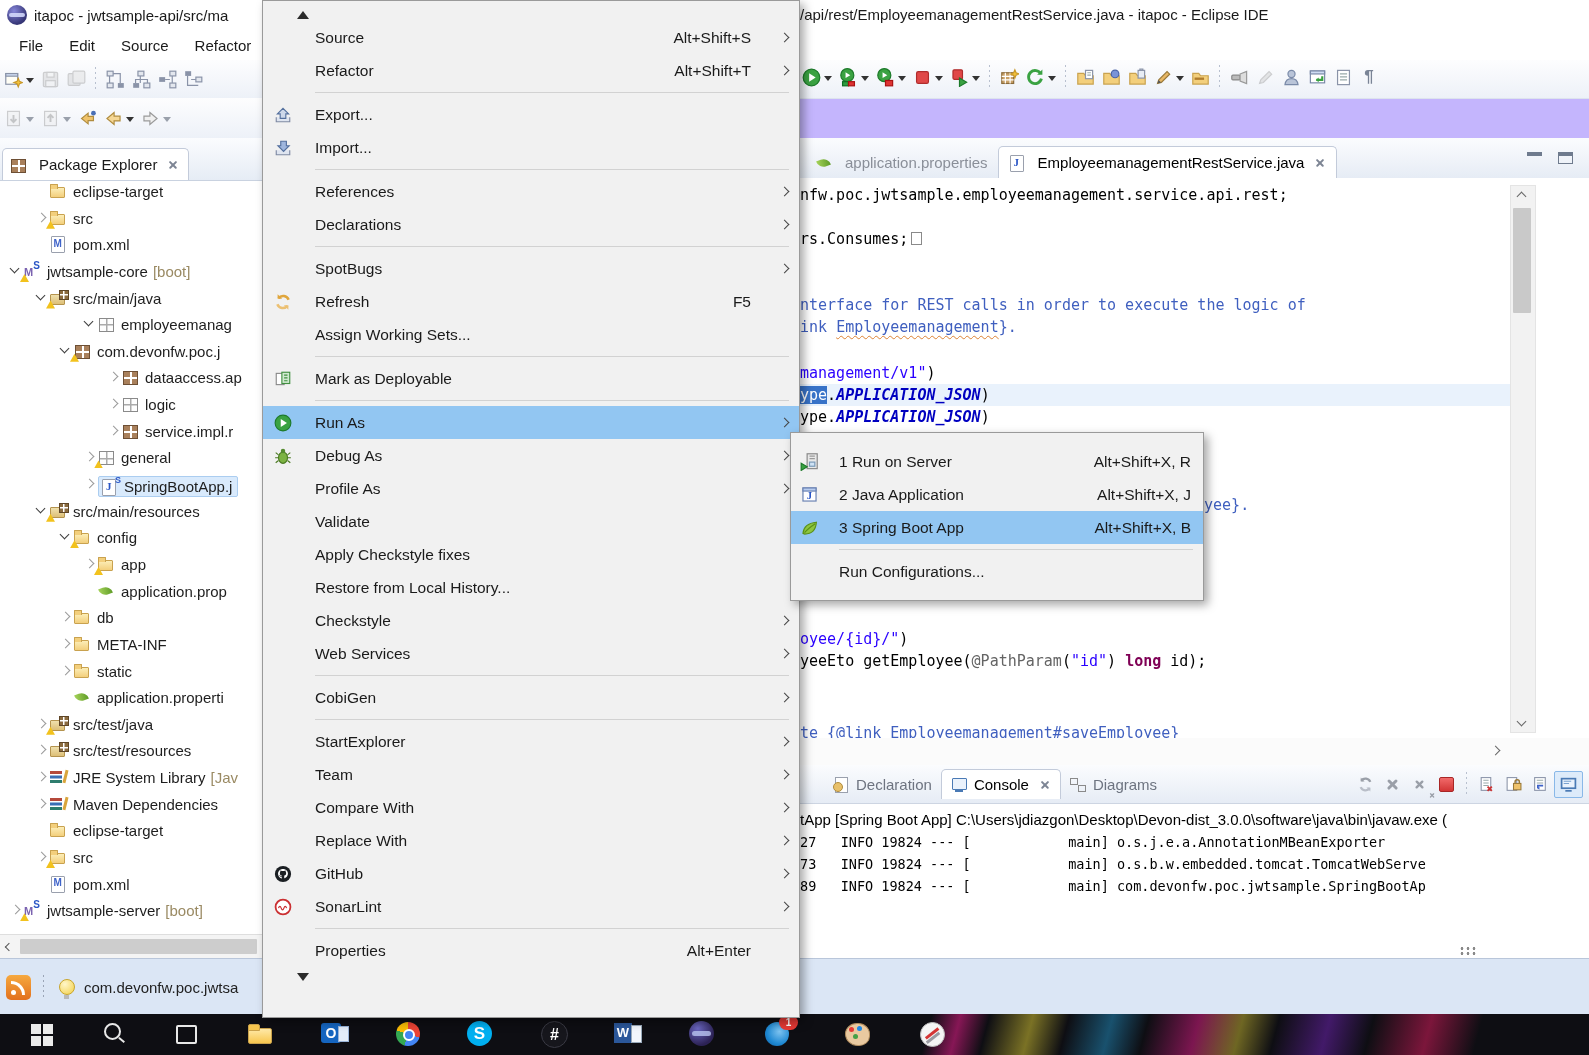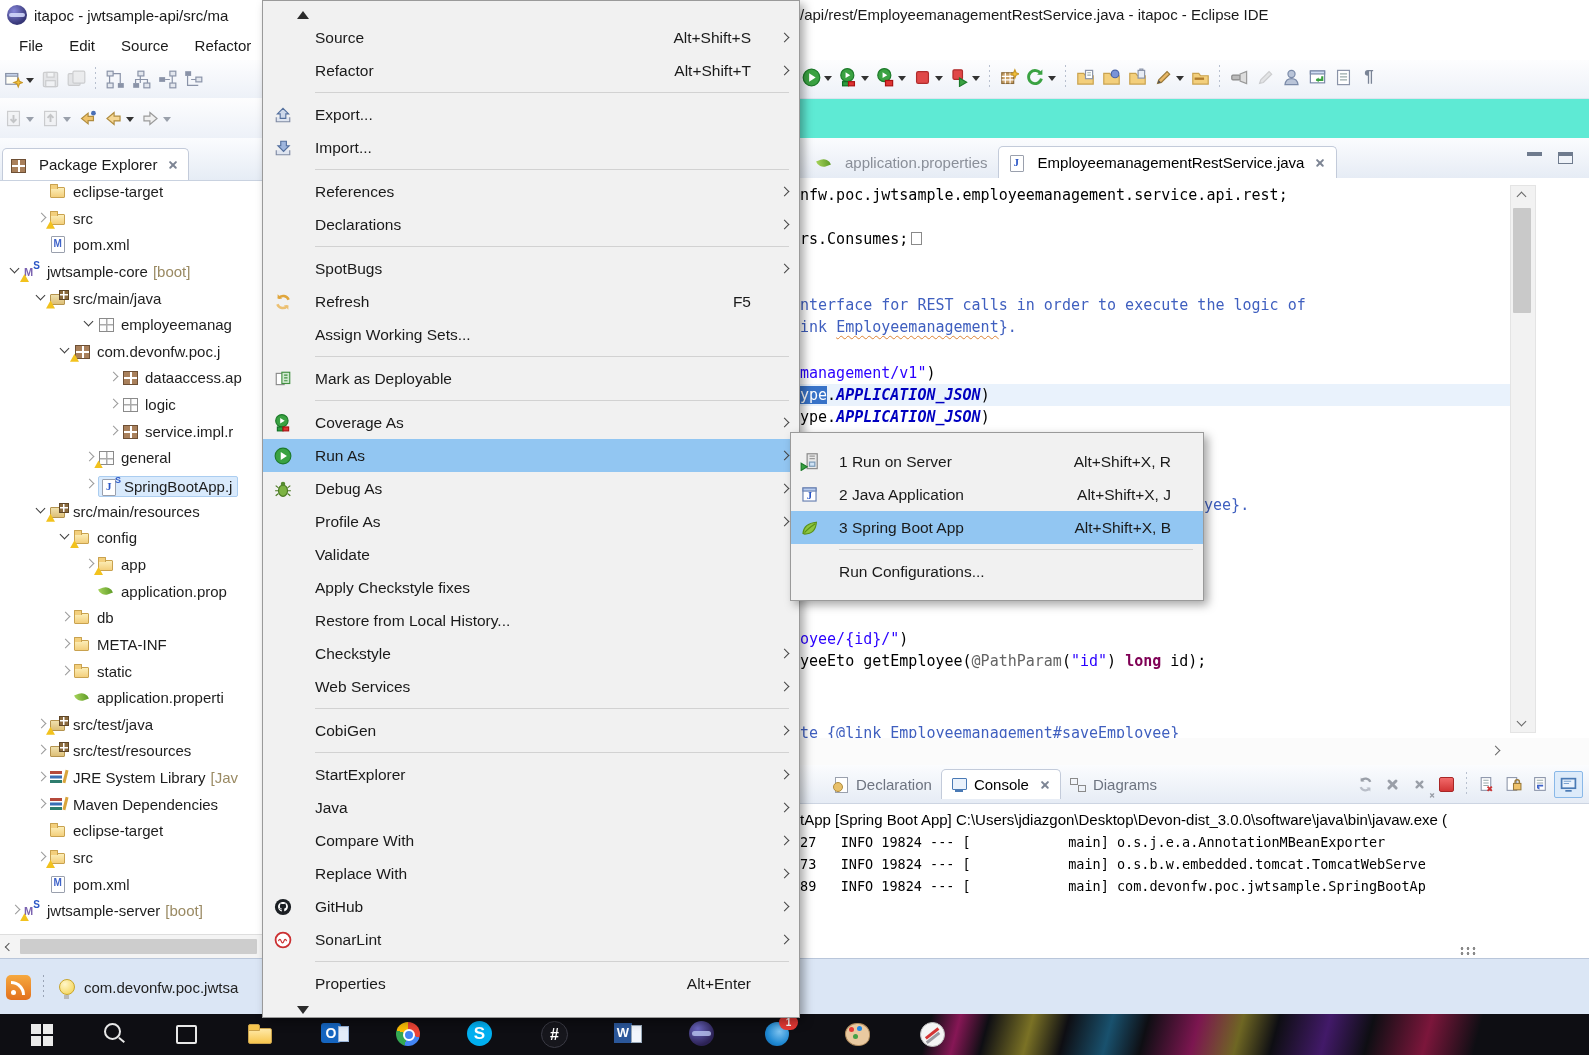--- a/index.html
+++ b/index.html
@@ -1,16 +1,16 @@
 <!DOCTYPE html>
 <html><head>
 <meta charset="utf-8">
 <style>
   html,body{margin:0;padding:0;background:#fff}
-  .screen{position:relative;width:1589px;height:1055px;overflow:hidden;background:#5eead4;
+  .screen{position:relative;width:1589px;height:1055px;overflow:hidden;background:#c4b5fd;
           font-family:"Liberation Sans",sans-serif;color:#1a1a1a}
   
   .titlebar{position:absolute;left:0;top:0;right:0;height:30px;background:#fff;display:flex;align-items:center}
   .ecl-logo{width:20px;height:20px;border-radius:50%;margin:0 7px 0 7px;flex:none;position:relative;
             background:radial-gradient(circle at 35% 30%,#8585d8,#3a3a7c 65%,#26265a)}
   .ecl-logo::after{content:"";position:absolute;left:2px;right:2px;top:8px;height:4px;background:#d8deff;border-radius:2px;opacity:.85}
   .title-text{font-size:15px;white-space:nowrap}
   .title-right{position:absolute;left:800px;top:6px;font-size:15px;white-space:nowrap}
   .menubar{position:absolute;left:0;top:30px;right:0;height:30px;background:#fff;display:flex;align-items:center;padding-left:6px;font-size:15px;border-bottom:1px solid #f0f0f0}
   .mb{padding:4px 13px 4px 13px;cursor:default}
@@ -171,21 +171,21 @@
   .cm-arr{width:22px;height:16px;flex:none;position:relative}
   .cm-arr.yes::before{content:"";position:absolute;left:4px;top:4px;width:6px;height:6px;border-right:1.7px solid #444;border-top:1.7px solid #444;transform:rotate(45deg)}
   .cm-sep{height:1px;background:#d2d2d2;margin:5px 10px 5px 52px}
   .smenu{position:absolute;left:790px;top:432px;width:412px;background:#f1f1f1;border:1px solid #9a9a9a;
          box-shadow:4px 4px 9px rgba(0,0,0,.35);z-index:60;padding:12px 0;font-size:15.5px}
   .sm-item{height:33px;display:flex;align-items:center}
   .sm-item.hl{background:#92c6f2}
   .sm-ico{width:22px;height:20px;margin-left:9px;flex:none;position:relative}
   .sm-ico svg{width:19px;height:19px}
   .sm-label{margin-left:17px;flex:1;white-space:nowrap}
-  .sm-sc{margin-right:32px;white-space:nowrap}
+  .sm-sc{margin-right:12px;white-space:nowrap}
   .sm-sep{height:1px;background:#d2d2d2;margin:5px 10px 5px 48px}
 </style>
 </head>
 <body>
 
 <div class="screen">
 
   <div class="titlebar">
     <span class="ecl-logo"></span>
     <span class="title-text">itapoc - jwtsample-api/src/ma</span>
@@ -804,30 +804,20 @@
     <div class="cm-item">
         <span class="cm-ico"><svg viewBox="0 0 16 16">
             <rect x="2" y="3" width="7" height="10" fill="#fff" stroke="#888"></rect>
             <rect x="7" y="2" width="7" height="10" fill="#cfe8cf" stroke="#3f8f3f"></rect>
             <path d="M9 4.5h3M9 7h3M9 9.5h3" stroke="#3f8f3f"></path>
           </svg></span>
         <span class="cm-label">Mark as Deployable</span>
         <span class="cm-arr"></span>
       </div>
     <div class="cm-sep"></div>
-    <div class="cm-item">
-        <span class="cm-ico"><svg viewBox="0 0 16 16">
-            <circle cx="7" cy="6" r="5.5" fill="#3aa242" stroke="#1d7a2a"></circle>
-            <path d="M5.5 3.5v5l4-2.5z" fill="#fff"></path>
-            <rect x="3" y="11.5" width="5" height="3.5" fill="#2f9e3f" stroke="#0d6e22"></rect>
-            <rect x="8" y="11.5" width="5" height="3.5" fill="#d33" stroke="#a11"></rect>
-          </svg></span>
-        <span class="cm-label">Coverage As</span>
-        <span class="cm-arr yes"></span>
-      </div>
     <div class="cm-item hl">
         <span class="cm-ico"><svg viewBox="0 0 16 16">
             <circle cx="8" cy="8" r="7" fill="#3aa242" stroke="#1d7a2a"></circle>
             <path d="M6 4.5v7l5.5-3.5z" fill="#fff"></path>
           </svg></span>
         <span class="cm-label">Run As</span>
         <span class="cm-arr yes"></span>
       </div>
     <div class="cm-item">
         <span class="cm-ico"><svg viewBox="0 0 16 16">
@@ -875,21 +865,21 @@
         <span class="cm-arr yes"></span>
       </div>
     <div class="cm-sep"></div>
     <div class="cm-item">
         <span class="cm-ico"></span>
         <span class="cm-label">StartExplorer</span>
         <span class="cm-arr yes"></span>
       </div>
     <div class="cm-item">
         <span class="cm-ico"></span>
-        <span class="cm-label">Java</span>
+        <span class="cm-label">Team</span>
         <span class="cm-arr yes"></span>
       </div>
     <div class="cm-item">
         <span class="cm-ico"></span>
         <span class="cm-label">Compare With</span>
         <span class="cm-arr yes"></span>
       </div>
     <div class="cm-item">
         <span class="cm-ico"></span>
         <span class="cm-label">Replace With</span>

